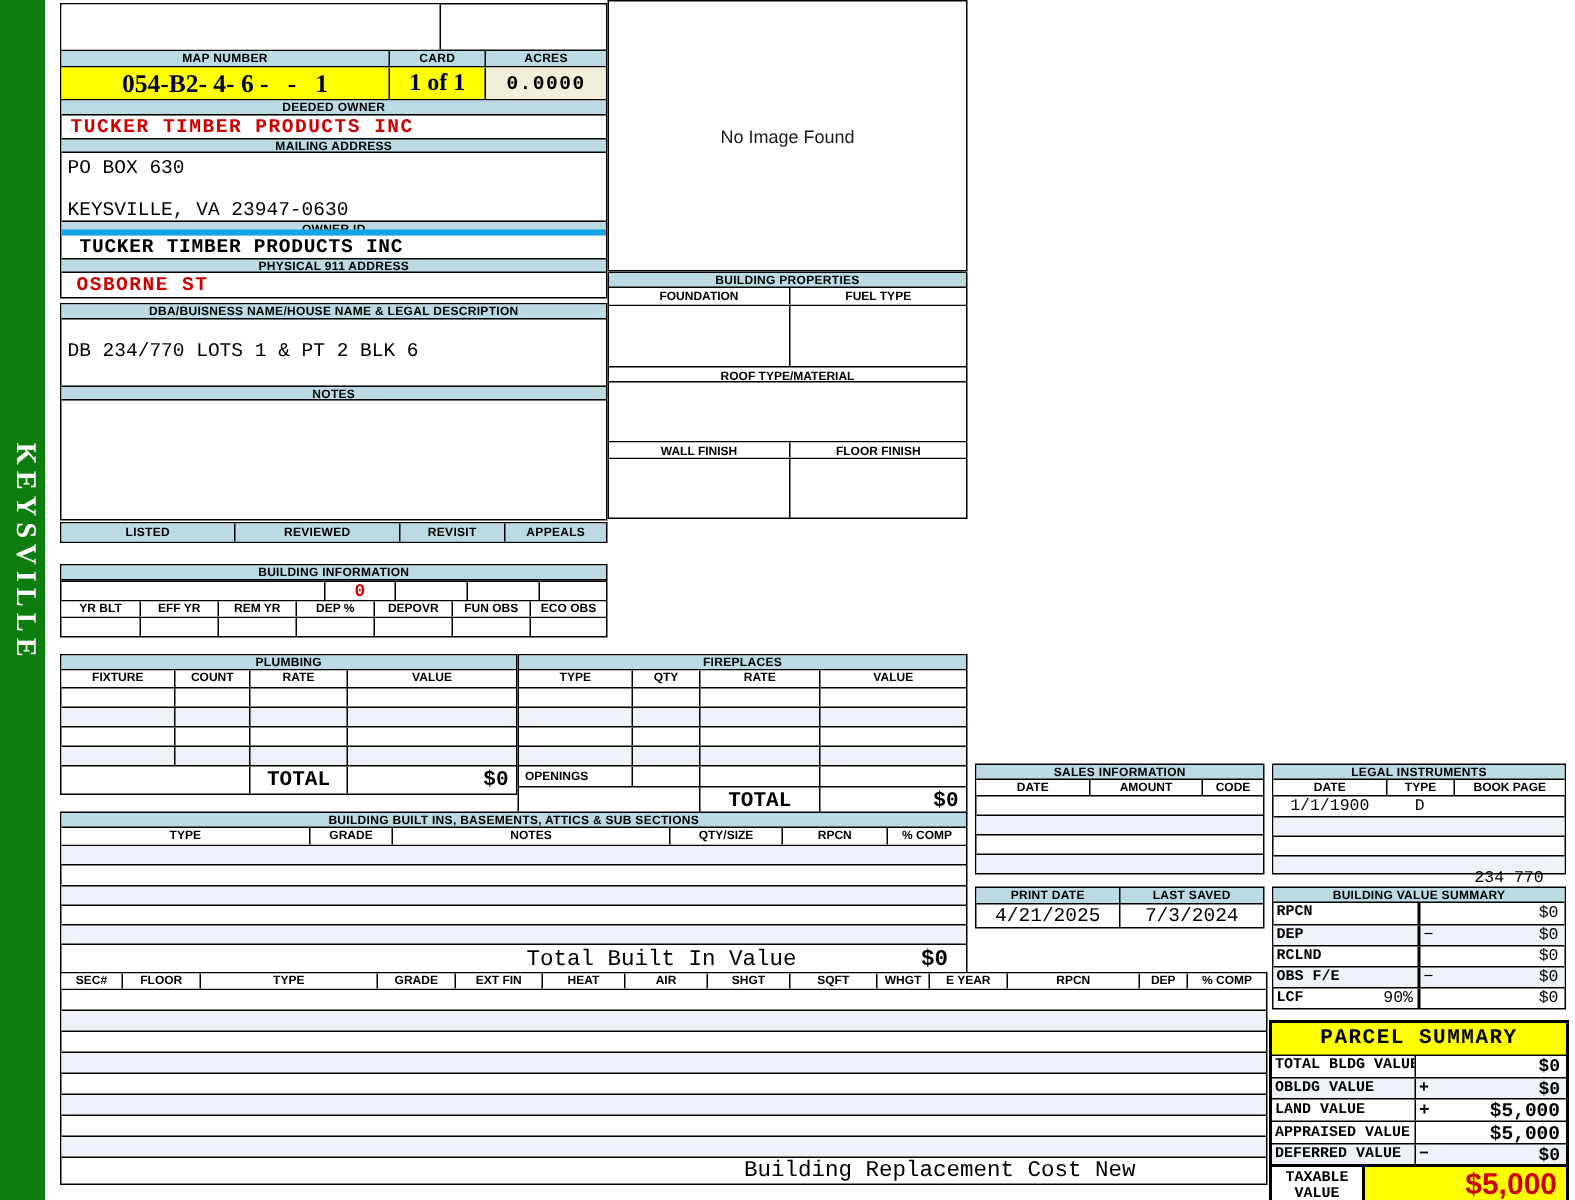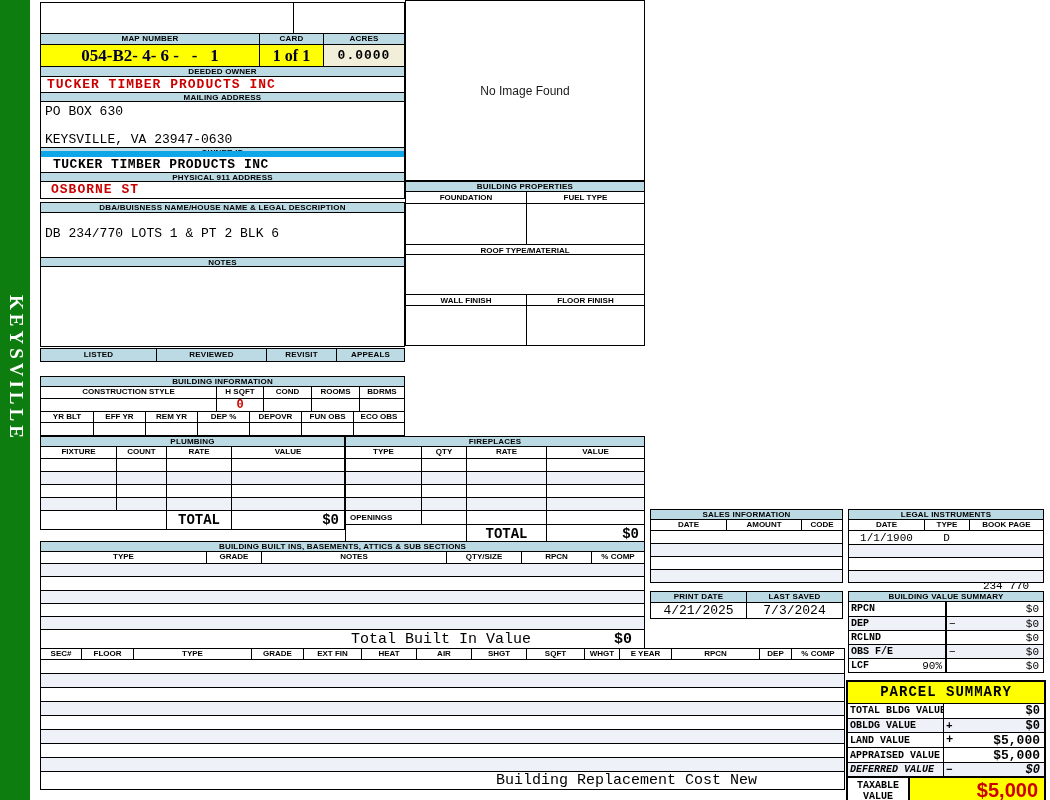--- a/index.html
+++ b/index.html
@@ -62,21 +62,21 @@
   </div>
 
   <div class="tbl" style="left:40px;top:66px;width:365px;">
     <div class="bh" style="height:10px;border:none;border-bottom:1px solid #000;">DEEDED OWNER</div>
     <div class="mono bold red" style="height:15px;font-size:13px;line-height:15px;padding-left:6px;letter-spacing:1px;">TUCKER TIMBER PRODUCTS INC</div>
     <div class="bh" style="height:10px;border:none;border-top:1px solid #000;border-bottom:1px solid #000;">MAILING ADDRESS</div>
     <div style="height:45px;">
       <div class="val" style="padding:2px 0 0 4px;">PO BOX 630</div>
       <div class="val" style="padding:13px 0 0 4px;">KEYSVILLE, VA 23947-0630</div>
     </div>
-    <div class="bh" style="height:10px;border:none;border-top:1px solid #000;border-bottom:6px solid #0ea5e9;">OWNER ID</div>
+    <div class="bh" style="height:10px;border:none;border-top:1px solid #000;border-bottom:4px solid #0ea5e9;">OWNER ID</div>
     <div class="mono bold" style="height:15px;font-size:13px;line-height:15px;padding-left:12px;letter-spacing:.5px;">TUCKER TIMBER PRODUCTS INC</div>
     <div class="bh" style="height:10px;border:none;border-top:1px solid #000;border-bottom:1px solid #000;">PHYSICAL 911 ADDRESS</div>
     <div class="mono bold red" style="height:16px;font-size:13px;line-height:16px;padding-left:10px;letter-spacing:1px;">OSBORNE ST</div>
   </div>
 
   <div class="tbl" style="left:40px;top:202px;width:365px;">
     <div class="bh" style="height:10px;border:none;border-bottom:1px solid #000;">DBA/BUISNESS NAME/HOUSE NAME &amp; LEGAL DESCRIPTION</div>
     <div style="height:44px;">
       <div class="val" style="padding:13px 0 0 4px;">DB 234/770 LOTS 1 &amp; PT 2 BLK 6</div>
     </div>
@@ -114,27 +114,20 @@
     <div class="r nt" style="height:12px;">
       <div class="bh" style="width:115px;border:none;line-height:11px;">LISTED</div>
       <div class="bh" style="width:110px;border:none;border-left:1px solid #000;line-height:11px;">REVIEWED</div>
       <div class="bh" style="width:70px;border:none;border-left:1px solid #000;line-height:11px;">REVISIT</div>
       <div class="bh" style="flex:1;border:none;border-left:1px solid #000;line-height:11px;">APPEALS</div>
     </div>
   </div>
 
   <div class="tbl" style="left:40px;top:376px;width:365px;">
     <div class="bh" style="height:10px;border:none;border-bottom:1px solid #000;">BUILDING INFORMATION</div>
-    <div class="r nt" style="height:11px;border-top:none;">
-      <div class="wh" style="width:175px;border:none;line-height:10px;">CONSTRUCTION STYLE</div>
-      <div class="wh" style="width:47px;border:none;border-left:1px solid #000;line-height:10px;">H SQFT</div>
-      <div class="wh" style="width:48px;border:none;border-left:1px solid #000;line-height:10px;">COND</div>
-      <div class="wh" style="width:48px;border:none;border-left:1px solid #000;line-height:10px;">ROOMS</div>
-      <div class="wh" style="flex:1;border:none;border-left:1px solid #000;line-height:10px;">BDRMS</div>
-    </div>
     <div class="r" style="height:13px;">
       <div style="width:175px;"></div>
       <div class="mono bold red ctr" style="width:47px;font-size:12px;line-height:13px;">0</div>
       <div style="width:48px;"></div>
       <div style="width:48px;"></div>
       <div style="flex:1;"></div>
     </div>
     <div class="r" style="height:11px;">
       <div class="wh" style="width:52px;border:none;line-height:10px;">YR BLT</div>
       <div class="wh" style="width:52px;border:none;border-left:1px solid #000;line-height:10px;">EFF YR</div>
@@ -394,21 +387,21 @@
         <span class="mono bold rt" style="flex:1;font-size:13px;line-height:15px;padding-right:4px;">$5,000</span>
       </div>
     </div>
     <div class="r" style="height:15px;">
       <div class="mono bold" style="width:95px;font-size:10px;line-height:15px;padding-left:2px;">APPRAISED VALUE</div>
       <div style="flex:1;display:flex;border-left:1px solid #000;">
         <span class="mono bold" style="width:14px;font-size:12px;line-height:15px;padding-left:2px;"></span>
         <span class="mono bold rt" style="flex:1;font-size:13px;line-height:15px;padding-right:4px;">$5,000</span>
       </div>
     </div>
-    <div class="r alt" style="height:14px;font-style:italic;">
+    <div class="r alt" style="height:14px;">
       <div class="mono bold" style="width:95px;font-size:10px;line-height:14px;padding-left:2px;">DEFERRED VALUE</div>
       <div style="flex:1;display:flex;border-left:1px solid #000;">
         <span class="mono bold" style="width:14px;font-size:11px;line-height:14px;padding-left:2px;">−</span>
         <span class="mono bold rt" style="flex:1;font-size:12px;line-height:14px;padding-right:4px;">$0</span>
       </div>
     </div>
     <div class="r" style="height:25px;border-top:2px solid #000;">
       <div class="mono bold ctr" style="width:60px;font-size:10px;line-height:11px;padding-top:2px;white-space:normal;">TAXABLE VALUE</div>
       <div class="yellow bold rt" style="flex:1;border-left:2px solid #000;font-size:20px;line-height:25px;padding-right:6px;color:#cc0000;font-family:'Liberation Sans',sans-serif;">$5,000</div>
     </div>

